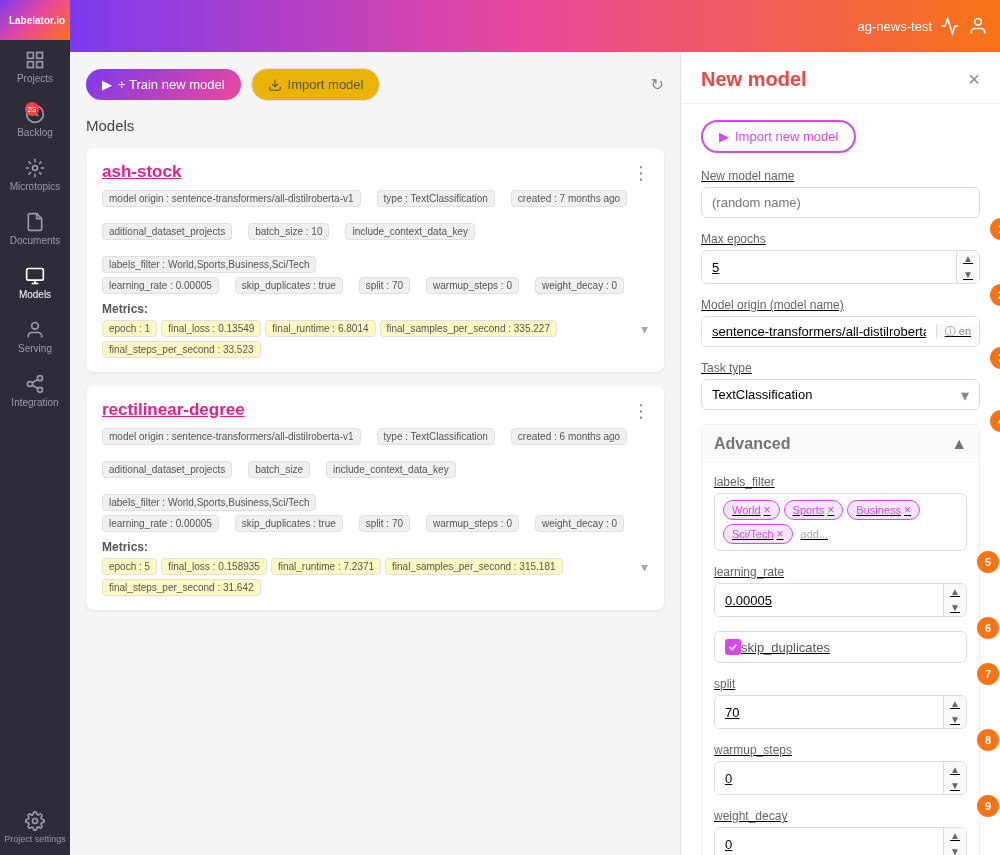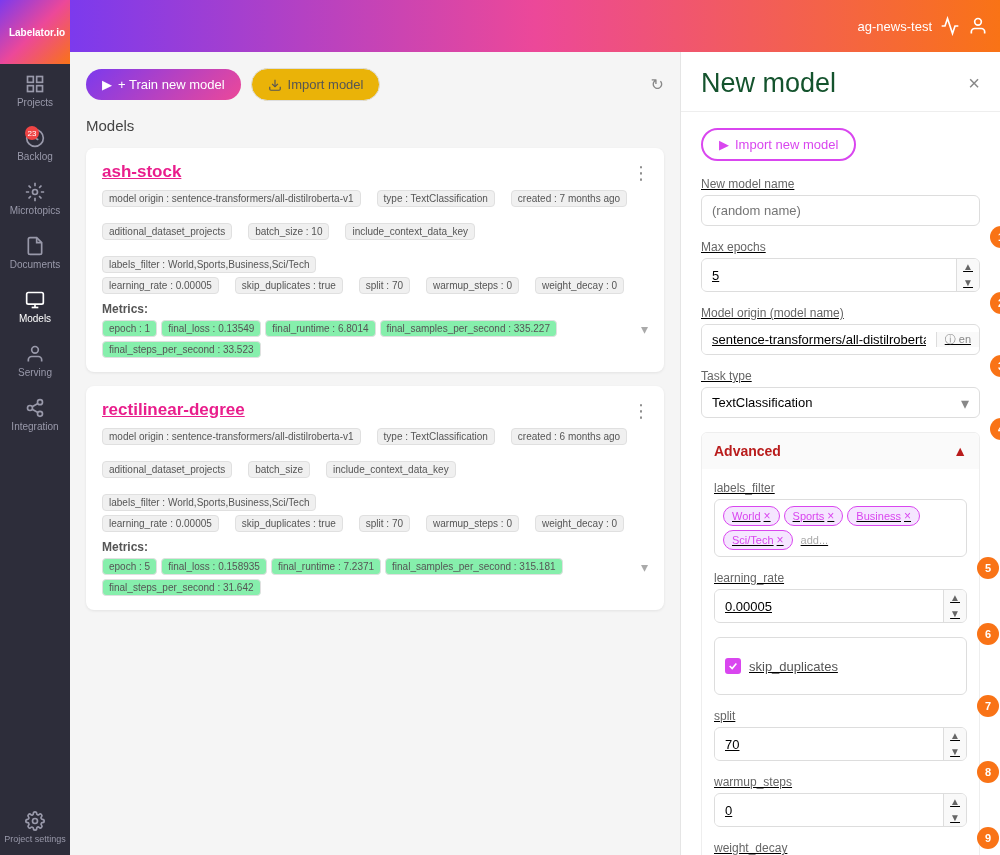--- a/index.html
+++ b/index.html
@@ -16,21 +16,21 @@
       height: 855px;
       flex-shrink: 0;
     }
     .sidebar-logo {
       width: 100%;
       background: linear-gradient(135deg, #7c3aed, #ec4899, #f97316);
       padding: 8px 6px;
       display: flex;
       align-items: center;
       justify-content: center;
-      height: 64px;
+      height: 40px;
     }
     .sidebar-logo span { color: white; font-weight: bold; font-size: 11px; }
     .sidebar-item {
       display: flex;
       flex-direction: column;
       align-items: center;
       padding: 10px 4px;
       width: 100%;
       cursor: pointer;
       color: #9999aa;
@@ -174,21 +174,21 @@
       color: #555;
     }
     .metrics-label { font-size: 12px; color: #555; font-weight: 600; margin: 8px 0 4px; }
     .metrics-row {
       display: flex;
       flex-wrap: wrap;
       gap: 4px;
       align-items: center;
     }
     .metric-tag {
-      background: #86efac;
+      background: #fef9c3;
       border: 1px solid #e0e0e0;
       border-radius: 4px;
       padding: 2px 6px;
       font-size: 10px;
       color: #555;
     }
     .expand-btn {
       margin-left: auto;
       color: #aaa;
       cursor: pointer;
@@ -208,21 +208,21 @@
       overflow: hidden;
       position: relative;
     }
     .panel-header {
       padding: 16px 20px 12px;
       display: flex;
       align-items: center;
       justify-content: space-between;
       border-bottom: 1px solid #eee;
     }
-    .panel-title { font-size: 27px; font-weight: 400; color: #14532d; }
+    .panel-title { font-size: 20px; font-weight: 700; color: #ef4444; }
     .close-btn { background: none; border: none; font-size: 20px; color: #888; cursor: pointer; }
 
     .panel-body { flex: 1; overflow-y: auto; padding: 16px 20px; }
 
     .train-btn-panel {
       background: white;
       border: 2px solid #d946ef;
       color: #d946ef;
       border-radius: 20px;
       padding: 7px 16px;
@@ -329,21 +329,21 @@
     }
     .advanced-header {
       display: flex;
       align-items: center;
       justify-content: space-between;
       padding: 10px 12px;
       cursor: pointer;
       background: #fafafa;
       border-radius: 6px 6px 0 0;
     }
-    .advanced-header span { font-size: 14px; font-weight: 600; color: #b91c1c; }
+    .advanced-header span { font-size: 16px; font-weight: 600; color: #737373; }
     .advanced-body { padding: 12px; }
 
     .tags-filter-box {
       border: 1px solid #ddd;
       border-radius: 6px;
       padding: 6px 8px;
       display: flex;
       flex-wrap: wrap;
       gap: 4px;
       align-items: center;
@@ -359,22 +359,22 @@
       display: flex;
       align-items: center;
       gap: 3px;
     }
     .filter-tag .remove { cursor: pointer; font-size: 12px; }
     .add-tag { font-size: 11px; color: #aaa; padding: 2px 4px; }
 
     .checkbox-row {
       display: flex;
       align-items: center;
-      gap: 8px;
-      padding: 20px 10px;
+      gap: 0;
+      padding: 7px 10px;
       border: 1px solid #ddd;
       border-radius: 6px;
     }
     .checkbox-custom {
       width: 16px;
       height: 16px;
       border: 2px solid #d946ef;
       border-radius: 3px;
       background: #d946ef;
       display: flex;

